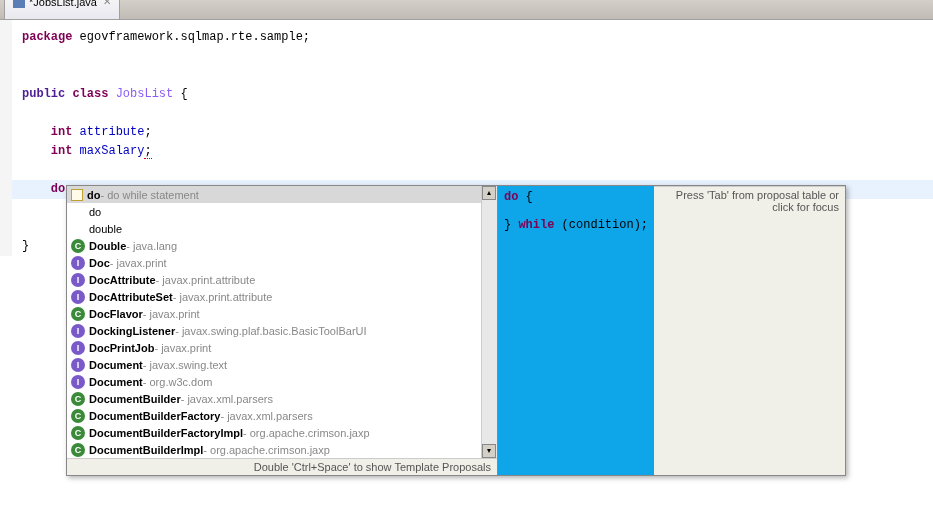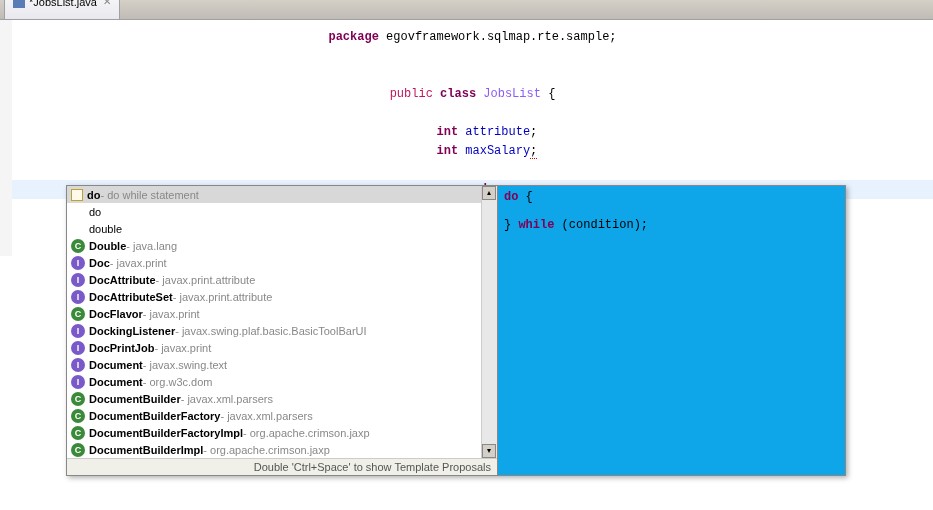--- a/index.html
+++ b/index.html
@@ -43,32 +43,31 @@
     .tab .close-icon {
       margin-left: 6px;
       color: #888;
       font-size: 10px;
     }
     .editor-area {
       position: relative;
       background: #fff;
       padding: 8px 0 0 0;
       border-left: 12px solid #f5f5f5;
-      text-align: center;
     }
     .code-line {
       padding: 1px 10px;
       line-height: 17px;
       white-space: pre;
     }
     .code-line.highlight {
       background: #e8f2fe;
     }
     .kw-package { color: #7f0055; font-weight: bold; }
-    .kw-public { color: #be185d; font-weight: normal; }
+    .kw-public { color: #4c1d95; font-weight: bold; }
     .kw-class { color: #7f0055; font-weight: bold; }
     .kw-int { color: #7f0055; font-weight: bold; }
     .kw-do { color: #7f0055; font-weight: bold; }
     .class-name { color: #8b5cf6; }
     .field-name { color: #0000c0; }
     .pkg-name { color: #000; }
     .underline { border-bottom: 1px dotted #d00; }
 
     .autocomplete {
       position: absolute;
@@ -294,14 +293,15 @@
         <div class="scroll-btn up">▴</div>
         <div class="scroll-btn down">▾</div>
       </div>
     </div>
     <div class="proposal-hint">Double 'Ctrl+Space' to show Template Proposals</div>
   </div>
   <div class="preview-panel">
     <div class="preview-code"><span class="kw-preview">do</span><span> {</span>
 
 <span>} </span><span class="kw-preview">while</span><span> (condition);</span></div>
+    <div class="preview-hint">Press 'Tab' from proposal table or click for focus</div>
   </div>
 </div>
 
 </body></html>

